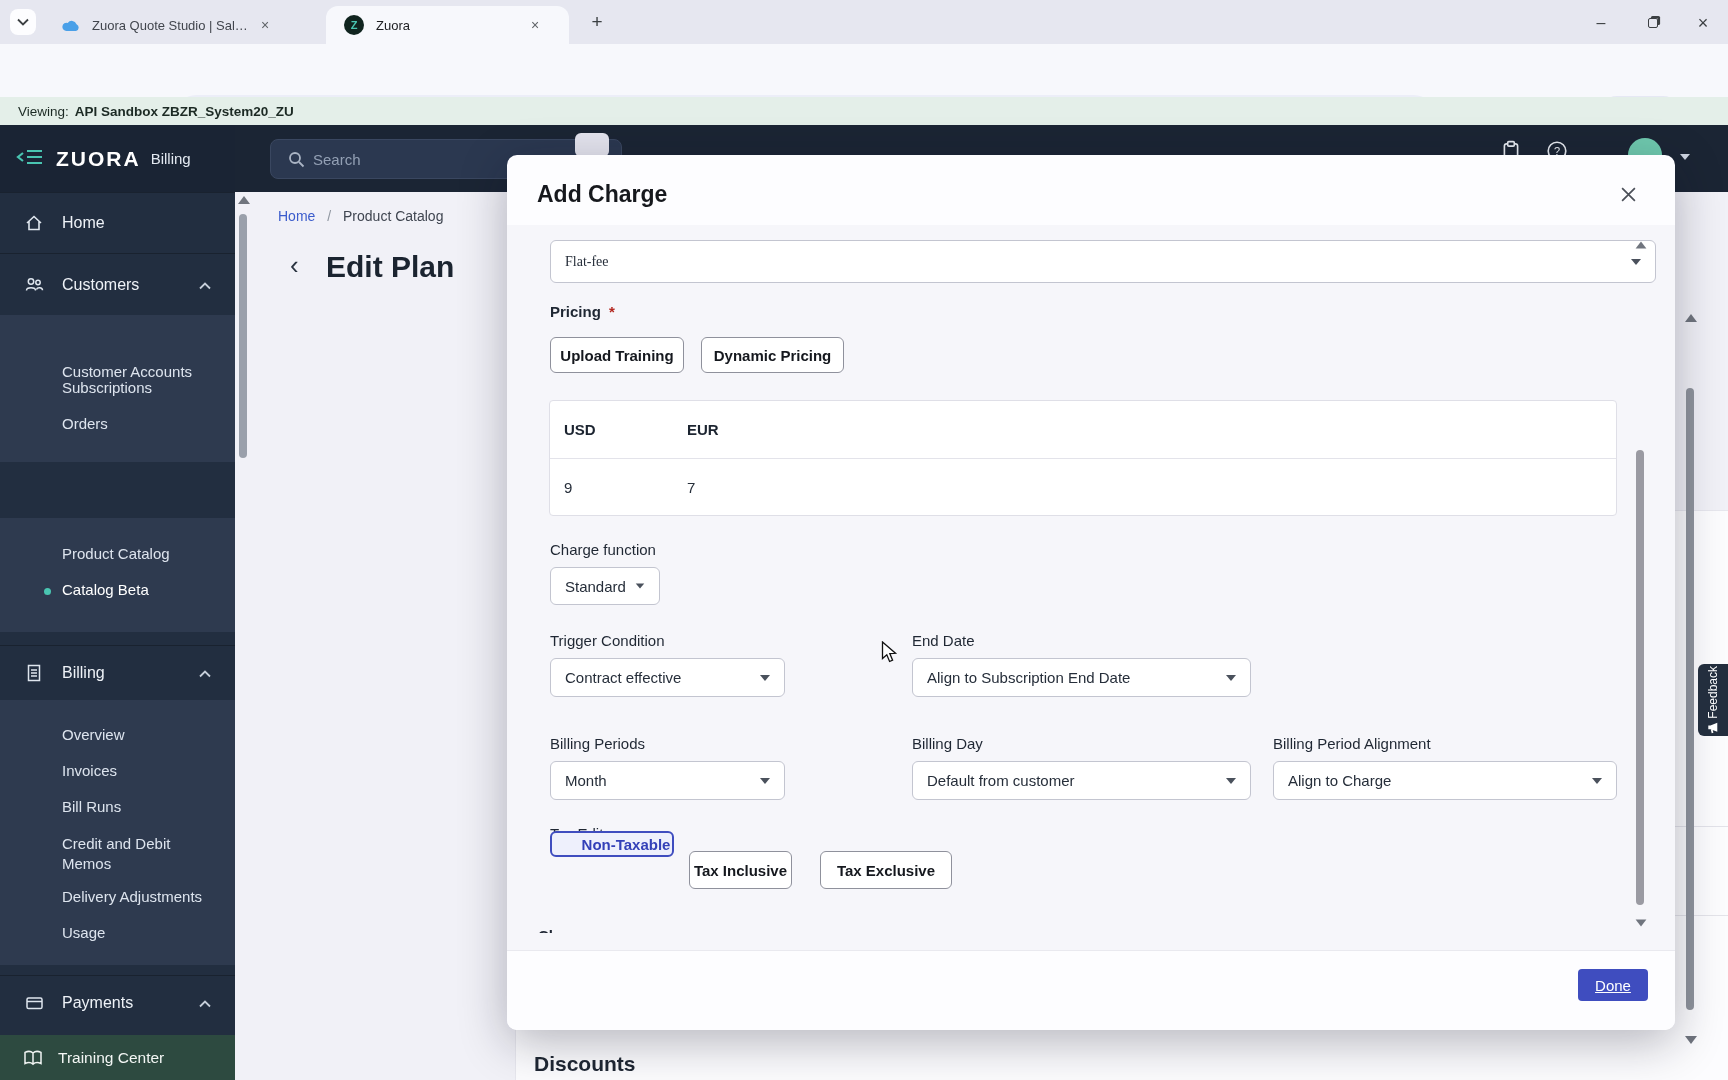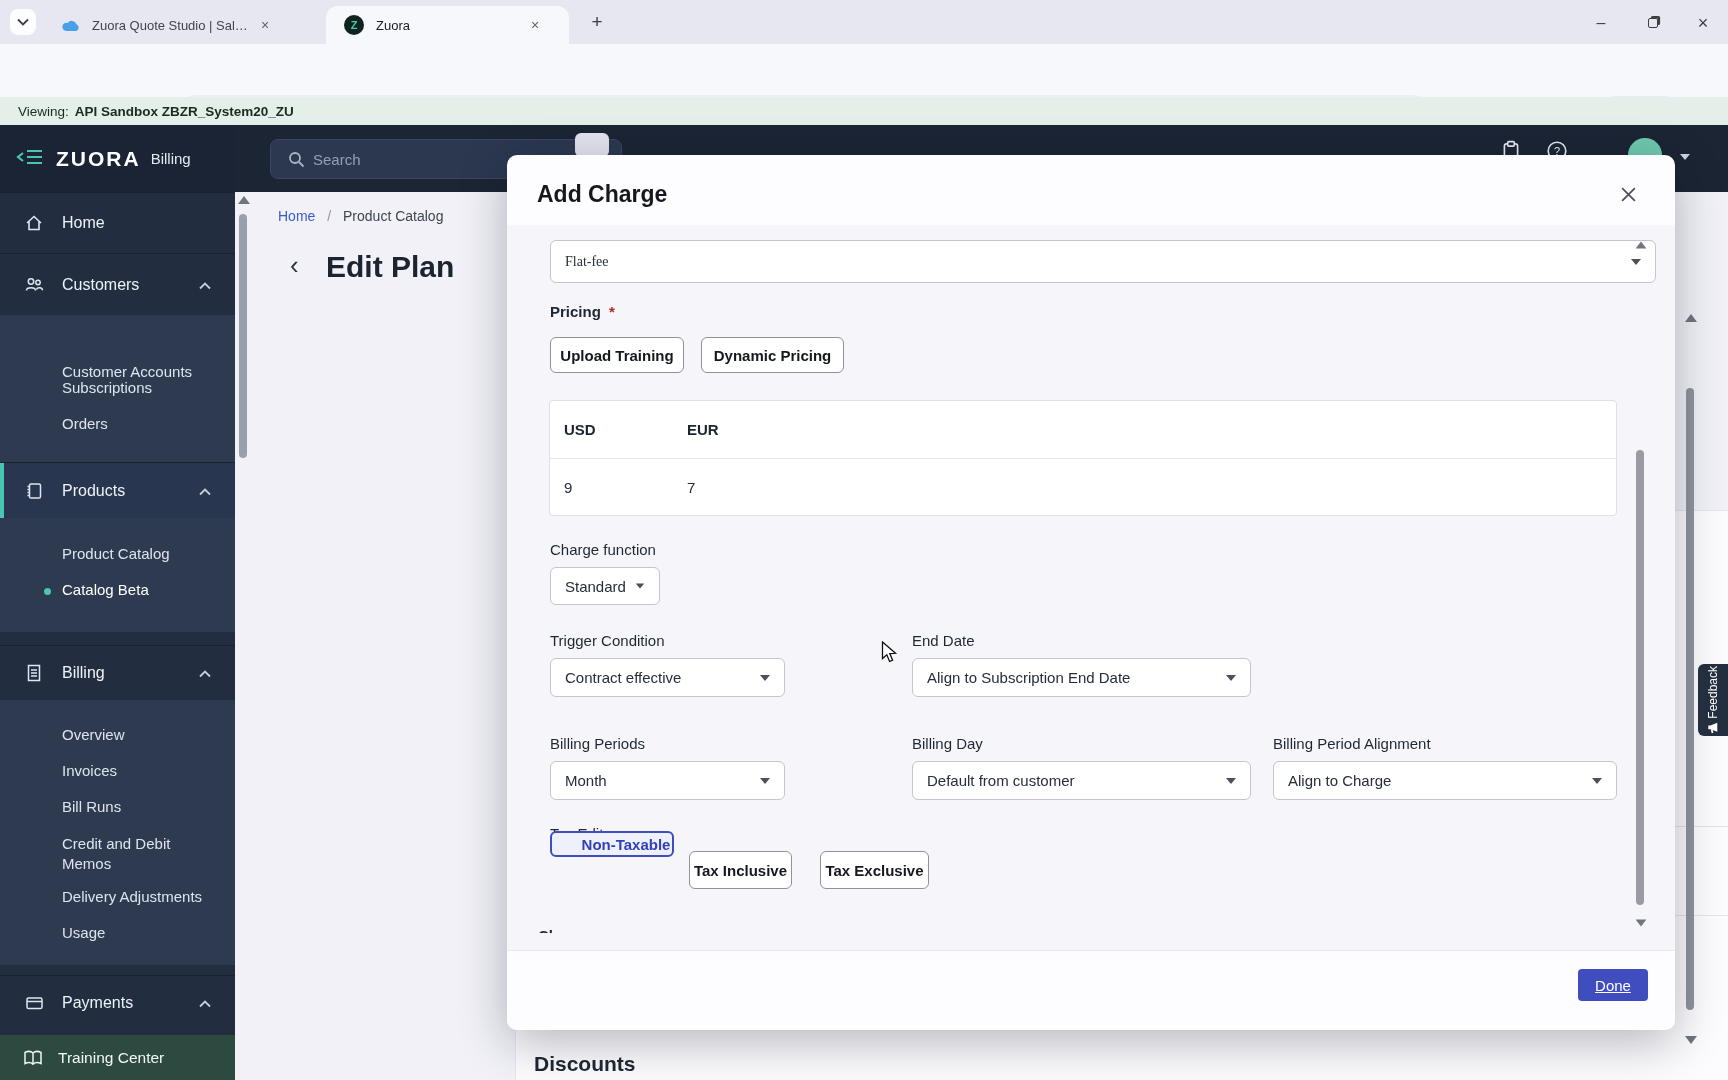--- a/index.html
+++ b/index.html
@@ -220,35 +220,20 @@
             <polyline points="1,6.5 6,1.5 11,6.5" fill="none" stroke="#c7cfda" stroke-width="1.8"></polyline>
           </svg>
       </span>
     </div>
     <div class="abs subgroup" style="top:190px; height:147px;">
       <span class="subitem" style="top:28px;margin-top:20px;">Customer Accounts</span>
       <span class="subitem" style="top:64px;">Subscriptions</span>
       <span class="subitem" style="top:100px;">Orders</span>
     </div>
 
-    <div class="abs navrow" style="top:337px; height:56px; background:#283650;">
-      <span class="abs" style="left:0; top:0; width:4px; height:56px; background:#49c5b1;"></span>
-      <span class="ico">
-        <svg width="20" height="20" viewBox="0 0 20 20">
-            <rect x="5.5" y="3" width="11" height="14" rx="1.6" fill="none" stroke="#dfe6ee" stroke-width="1.5"></rect>
-            <path d="M3.5 5.5 h2 M3.5 8.5 h2 M3.5 11.5 h2 M3.5 14.5 h2" stroke="#dfe6ee" stroke-width="1.3"></path>
-          </svg>
-      </span>
-      <span class="txt">Products</span>
-      <span class="chev">
-        <svg width="12" height="8">
-            <polyline points="1,6.5 6,1.5 11,6.5" fill="none" stroke="#c7cfda" stroke-width="1.8"></polyline>
-          </svg>
-      </span>
-    </div>
     <div class="abs subgroup" style="top:393px; height:114px;">
       <span class="subitem" style="top:27px;">Product Catalog</span>
       <span class="abs" style="left:44px; top:70px; width:7px; height:7px; border-radius:50%; background:#49c5b1;"></span>
       <span class="subitem" style="top:63px; color:#fff;">Catalog Beta</span>
     </div>
 
     <div class="abs navrow" style="top:520px; height:55px;">
       <span class="ico">
         <svg width="20" height="20" viewBox="0 0 20 20">
             <rect x="4.5" y="2.5" width="11" height="15" fill="none" stroke="#dfe6ee" stroke-width="1.5"></rect>
@@ -412,21 +397,21 @@
     </div>
     <span class="mlbl" style="left:766px; top:580px;">Billing Period Alignment</span>
     <div class="sel" style="left:766px; top:606px; width:344px; height:39px;">
       <span>Align to Charge</span>
       <span class="caret"></span>
     </div>
 
     <span class="mlbl" style="left:43px; top:670px;">Tax Edit</span>
     <div class="obtn selected" style="left:43px; top:676px; width:124px; height:26px;padding-left:28px;">Non-Taxable</div>
     <div class="obtn" style="left:182px; top:696px; width:103px; height:38px;">Tax Inclusive</div>
-    <div class="obtn" style="left:313px; top:696px; width:109px; height:38px;">Tax Exclusive</div>
+    <div class="obtn" style="left:313px; top:696px; width:132px; height:38px;">Tax Exclusive</div>
 
     <div class="abs" style="left:31px; top:772px; width:22px; height:6px; overflow:hidden; font-size:15px; font-weight:600; color:#1f2733;">Ch</div>
 
     <span class="tri-up abs" style="left:1128px; top:86px; transform:scale(.9);"></span>
     <span class="thumb" style="left:1129px; top:295px; width:8px; height:455px; background:#9a9aa2;"></span>
     <span class="tri-down abs" style="left:1128px; top:764px; transform:scale(.9);"></span>
 
     <div class="abs" style="left:0; top:795px; width:1168px; height:80px; border-top:1px solid #e9e9ef; border-radius:0 0 10px 10px; background:#fdfdff;">
       <div class="done" style="left:1071px; top:18px; width:70px; height:32px;">Done</div>
     </div>

